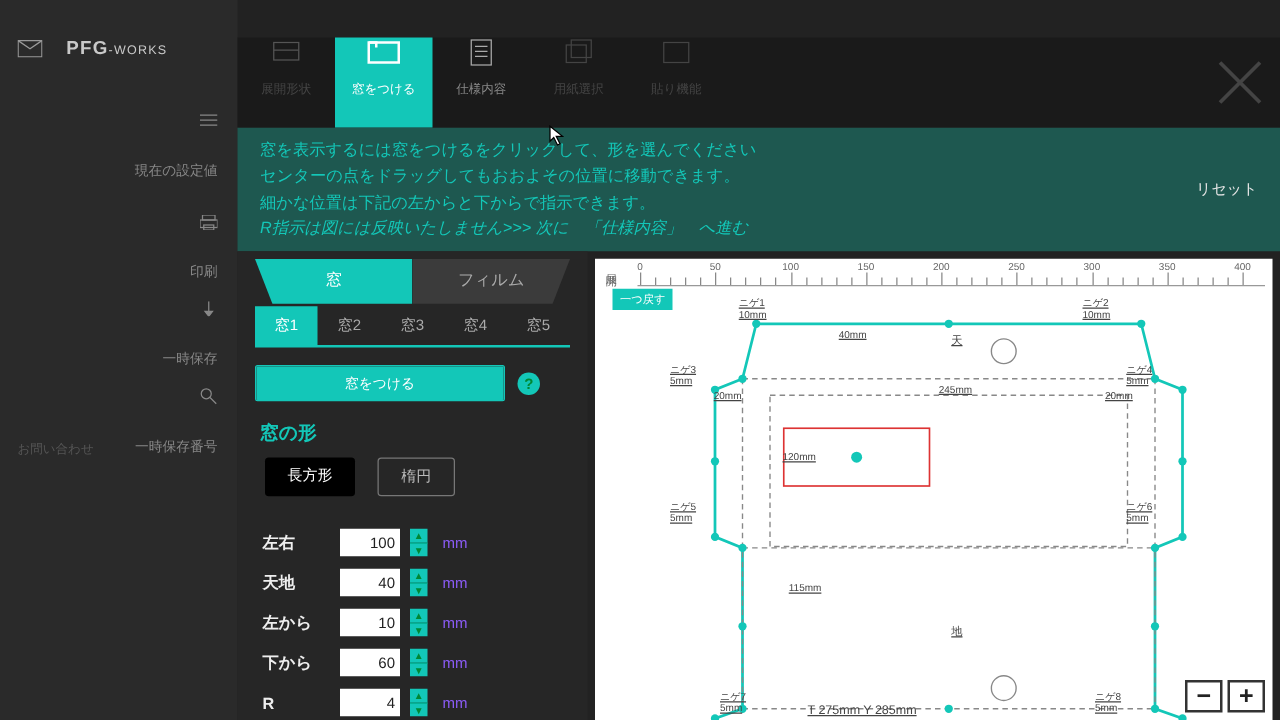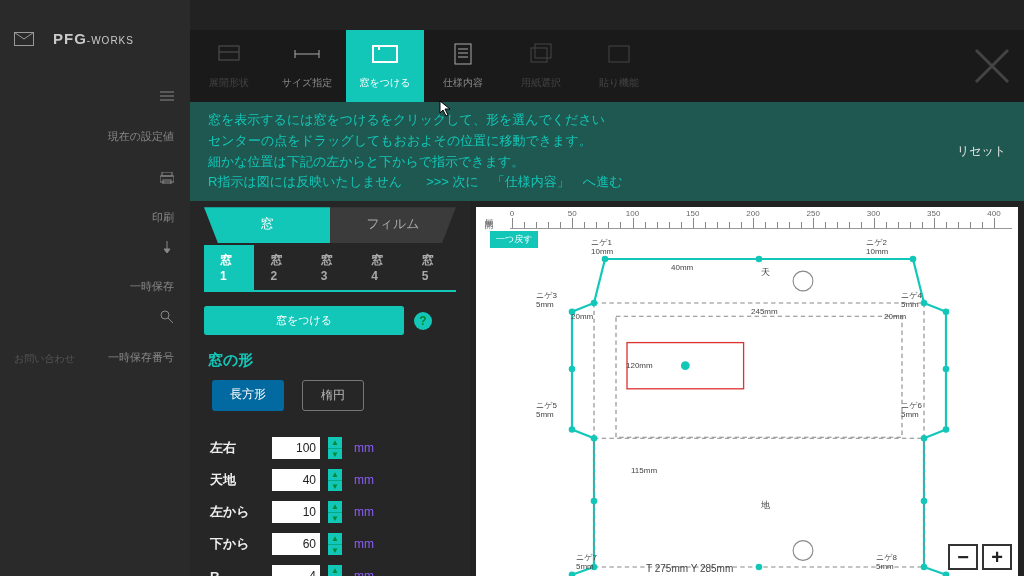--- a/index.html
+++ b/index.html
@@ -7,67 +7,67 @@
   .app { display: flex; height: 100%; }
   .sidebar { width: 190px; background: #2a2a2a; padding: 30px 14px 14px 14px; }
   .logo { display:flex; align-items:center; gap:19px; margin-bottom: 36px; color:#c9c9c9; font-size:15px; letter-spacing:1px;}
   .logo svg { flex:0 0 auto; }
   .side-item { display:flex; align-items:flex-end; gap:26px; color:#888; font-size:11px; padding:8px 2px; cursor:pointer;flex-direction:column; }
   .side-item svg { flex: 0 0 auto; }
   .side-spacer { height: 12px; }
   .side-bottom { position:absolute; bottom:210px; left:14px; color:#555; font-size:10px;}
   .main { flex:1; display:flex; flex-direction:column; background:#222; padding-top:30px;}
   .topbar { display:flex; align-items:stretch; height:72px; background:#1a1a1a; position:relative;}
-  .topbtn { width:78px; display:flex; flex-direction:column; align-items:center; justify-content:center; gap:10px; color:#888; font-size:10px; cursor:pointer;}
+  .topbtn { width:78px; display:flex; flex-direction:column; align-items:center; justify-content:flex-start; gap:10px; color:#888; font-size:10px; cursor:pointer;}
   .topbtn.active { background:#13c7b8; color:#fff; }
   .topbtn.dim { color:#444; }
   .topbtn svg { width:28px; height:24px; }
   .close-x { position:absolute; right:10px; top:14px; width:44px; height:44px; color:#444; cursor:pointer;}
   .infobar { background:#1e5850; padding:8px 18px; display:flex; justify-content:space-between; align-items:flex-start;}
   .infobar-text { color:#13c7b8; font-size:13px; line-height:1.6; }
-  .infobar-text .row { display:flex; gap:24px;}
+  .infobar-text .row { display:flex; font-style:italic;}
   .reset { color:#e5e5e5; font-size:12px; align-self:center; cursor:pointer;}
   .workrow { flex:1; display:flex; overflow:hidden;}
   .panel { width:280px; background:#262626; padding:6px 14px 0 14px; overflow:hidden;}
   .tabgroup { display:flex; }
   .tab { flex:1; text-align:center; padding:8px 0 10px; font-size:13px; position:relative; cursor:pointer; color:#aaa;}
   .tab.active { background:#13c7b8; color:#fff; clip-path: polygon(0 0,100% 0,100% 100%,14px 100%); }
   .tab.inactive { background:#3b3b3b; clip-path: polygon(0 0,100% 0,calc(100% - 14px) 100%,0 100%);}
   .subtabs { display:flex; gap:0; margin-top:2px; border-bottom:2px solid #13c7b8;}
-  .subtab { flex:1; text-align:left; font-size:12px; padding:7px 16px; color:#aaa; cursor:pointer;font-weight:bold;}
+  .subtab { flex:1; text-align:center; font-size:12px; padding:7px 0; color:#aaa; cursor:pointer;}
   .subtab.active { background:#13c7b8; color:#fff;}
   .section { margin-top:14px; }
   .togglepair { display:flex; border:1px solid #13c7b8; border-radius:2px; overflow:hidden; width:200px;}
   .togglepair div { flex:1; text-align:center; font-size:11px; padding:6px 0; cursor:pointer; color:#13c7b8;}
   .togglepair div.on { background:#13c7b8; color:#fff;}
   .help { display:inline-flex; width:18px; height:18px; border-radius:50%; background:#13c7b8; color:#083; align-items:center; justify-content:center; font-size:12px; font-weight:bold; margin-left:10px; vertical-align:middle;}
   .toggle-row{ display:flex; align-items:center;}
   .shape-title { color:#13c7b8; font-size:15px; margin:16px 0 10px 4px; font-weight:600;}
   .shape-btns { display:flex; gap:18px; margin-left:8px;}
   .shape-btn { padding:6px 18px; font-size:12px; border-radius:3px; cursor:pointer;}
-  .shape-btn.on { background:#0369a1; color:#fff;}
+  .shape-btn.on { background:#000000; color:#fff;}
   .shape-btn.off { border:1px solid #777; color:#bbb;}
   .fields { margin-top:26px; margin-left:6px;}
   .frow { display:flex; align-items:center; gap:8px; margin-bottom:10px;}
   .flabel { width:54px; font-size:13px; color:#eee; font-weight:600;}
   .finput { width:48px; height:22px; background:#fff; color:#222; font-size:12px; text-align:right; padding-right:4px; border:none;}
   .spin { width:14px; display:flex; flex-direction:column;}
   .spin div { height:11px; background:#13c7b8; color:#083; font-size:8px; line-height:11px; text-align:center; cursor:pointer;}
   .spin div + div { border-top:1px solid #0a8;}
   .funit { font-size:12px; color:#8b5cf6; margin-left:4px;}
   .note { font-size:10px; color:#888; line-height:1.5; margin-top:6px;}
   .canvaswrap { flex:1; background:#fff; margin:6px 6px 0 6px; position:relative; overflow:hidden;}
   .ruler-h { position:absolute; top:2px; left:34px; right:6px; height:20px; border-bottom:1px solid #999;}
   .tick { position:absolute; bottom:0; width:1px; height:6px; background:#888;}
   .tick.major { height:10px;}
   .ticklabel { position:absolute; bottom:10px; font-size:8px; color:#666; transform:translateX(-50%);}
   .vert-label { position:absolute; top:4px; left:6px; font-size:9px; color:#666; writing-mode:vertical-rl; letter-spacing:2px;}
   .undo { position:absolute; top:24px; left:14px; background:#13c7b8; color:#fff; font-size:9px; padding:2px 6px; cursor:pointer;}
   .shape-svg { position:absolute; top:30px; left:30px; right:6px; bottom:6px;}
-  .annot { position:absolute; font-size:8px; color:#444; line-height:1.1;}
+  .annot { position:absolute; font-size:8px; color:#444; line-height:1.1;text-decoration:underline;}
   .zoom { position:absolute; bottom:6px; right:6px; display:flex; gap:4px;}
   .zoom div { width:30px; height:26px; border:2px solid #333; background:#fff; display:flex; align-items:center; justify-content:center; font-size:20px; font-weight:bold; cursor:pointer; color:#222;}
   .cursor { position:absolute; width:14px; height:18px; pointer-events:none; z-index:1000;}
 </style>
 </head>
 <body>
 
 <div class="app">
 
   <div class="sidebar">
@@ -111,26 +111,20 @@
 
   <div class="main">
 
     <div class="topbar">
       <div class="topbtn dim">
         <svg>
             <rect x="4" y="4" width="20" height="14" fill="none" stroke="#555"></rect>
             <path d="M4 10h20" stroke="#555"></path>
           </svg>
         <span>展開形状</span>
-      </div>
-      <div class="topbtn">
-        <svg>
-            <path d="M2 12h24M2 8v8M26 8v8" stroke="#aaa"></path>
-          </svg>
-        <span>サイズ指定</span>
       </div>
       <div class="topbtn active">
         <svg>
             <rect x="2" y="4" width="24" height="16" fill="none" stroke="#fff" stroke-width="2"></rect>
             <path d="M2 4 h6 v4" fill="none" stroke="#fff" stroke-width="2"></path>
           </svg>
         <span>窓をつける</span>
       </div>
       <div class="topbtn">
         <svg>

